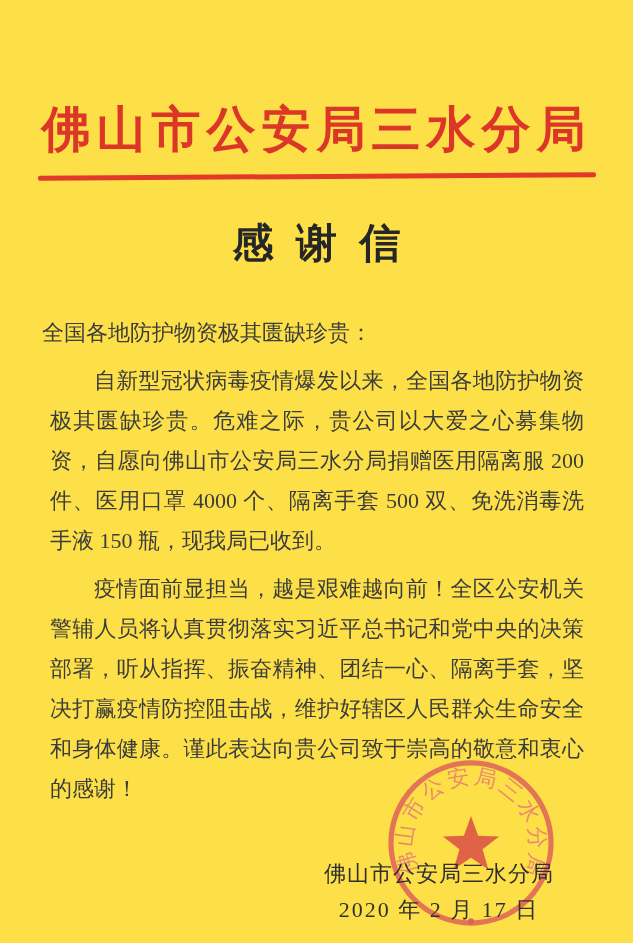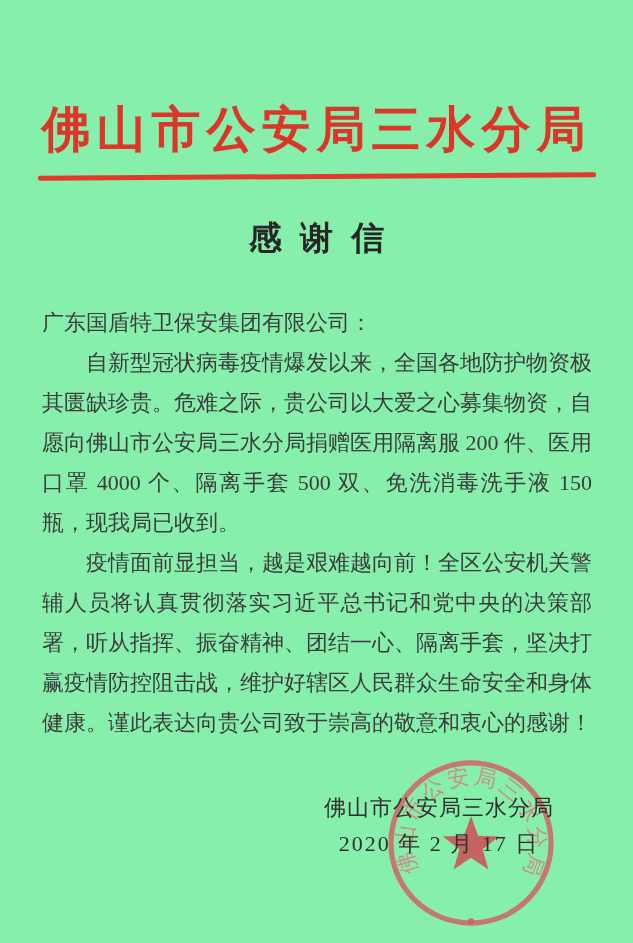--- a/index.html
+++ b/index.html
@@ -4,21 +4,21 @@
 <style>
   html, body {
     margin: 0;
     padding: 0;
     background: #ffffff;
   }
   .page {
     position: relative;
     width: 633px;
     height: 943px;
-    background: #86efac;
+    background: #fde047;
     overflow: hidden;
     font-family: "Liberation Serif", "DejaVu Serif", serif;
   }
   
   .letterhead {
     padding-top: 102px;
     text-align: center;
   }
   .agency {
     font-size: 49px;
@@ -33,40 +33,40 @@
     height: 5px;
     margin: 16px auto 0 auto;
     background: #e13a2a;
     border-radius: 2px;
     transform: rotate(-0.35deg);
   }
   
   .title {
     margin: 40px 0 0 0;
     text-align: center;
-    font-size: 33px;
+    font-size: 41px;
     font-weight: 600;
     color: #262626;
     letter-spacing: 0.55em;
     text-indent: 0.55em;
     line-height: 1.2;
   }
   
   .body {
     margin: 44px 41px 0 42px;
     font-size: 22px;
     line-height: 40px;
     color: #3c3c3c;
     text-align: justify;
   }
   .salutation {
     margin: 0;
   }
   .para {
-    margin: 0;
+    margin: 8px;
     text-indent: 2em;
   }
   
   .sign {
     position: relative;
     z-index: 2;
     width: 300px;
     margin: 48px 44px 0 auto;
     text-align: center;
     color: #2f2f2f;
@@ -117,21 +117,21 @@
 <div class="page">
 
   <div class="letterhead">
     <div class="agency">佛山市公安局三水分局</div>
     <div class="rule"></div>
   </div>
 
   <h1 class="title">感谢信</h1>
 
   <div class="body">
-    <p class="salutation">广东国盾特卫保安集团有限公司：</p>
+    <p class="salutation">全国各地防护物资极其匮缺珍贵：</p>
     <p class="para">自新型冠状病毒疫情爆发以来，全国各地防护物资极其匮缺珍贵。危难之际，贵公司以大爱之心募集物资，自愿向佛山市公安局三水分局捐赠医用隔离服 200 件、医用口罩 4000 个、隔离手套 500 双、免洗消毒洗手液 150 瓶，现我局已收到。</p>
     <p class="para">疫情面前显担当，越是艰难越向前！全区公安机关警辅人员将认真贯彻落实习近平总书记和党中央的决策部署，听从指挥、振奋精神、团结一心、隔离手套，坚决打赢疫情防控阻击战，维护好辖区人民群众生命安全和身体健康。谨此表达向贵公司致于崇高的敬意和衷心的感谢！</p>
   </div>
 
   <svg class="seal" viewBox="0 0 200 200" aria-hidden="true">
     <circle class="ring" cx="100" cy="100" r="92"></circle>
     <defs>
       <path id="sealArcPath" d="M 41,134 A 68,68 0 1 1 159,134" fill="none"></path>
     </defs>
     <text class="arc-text">

